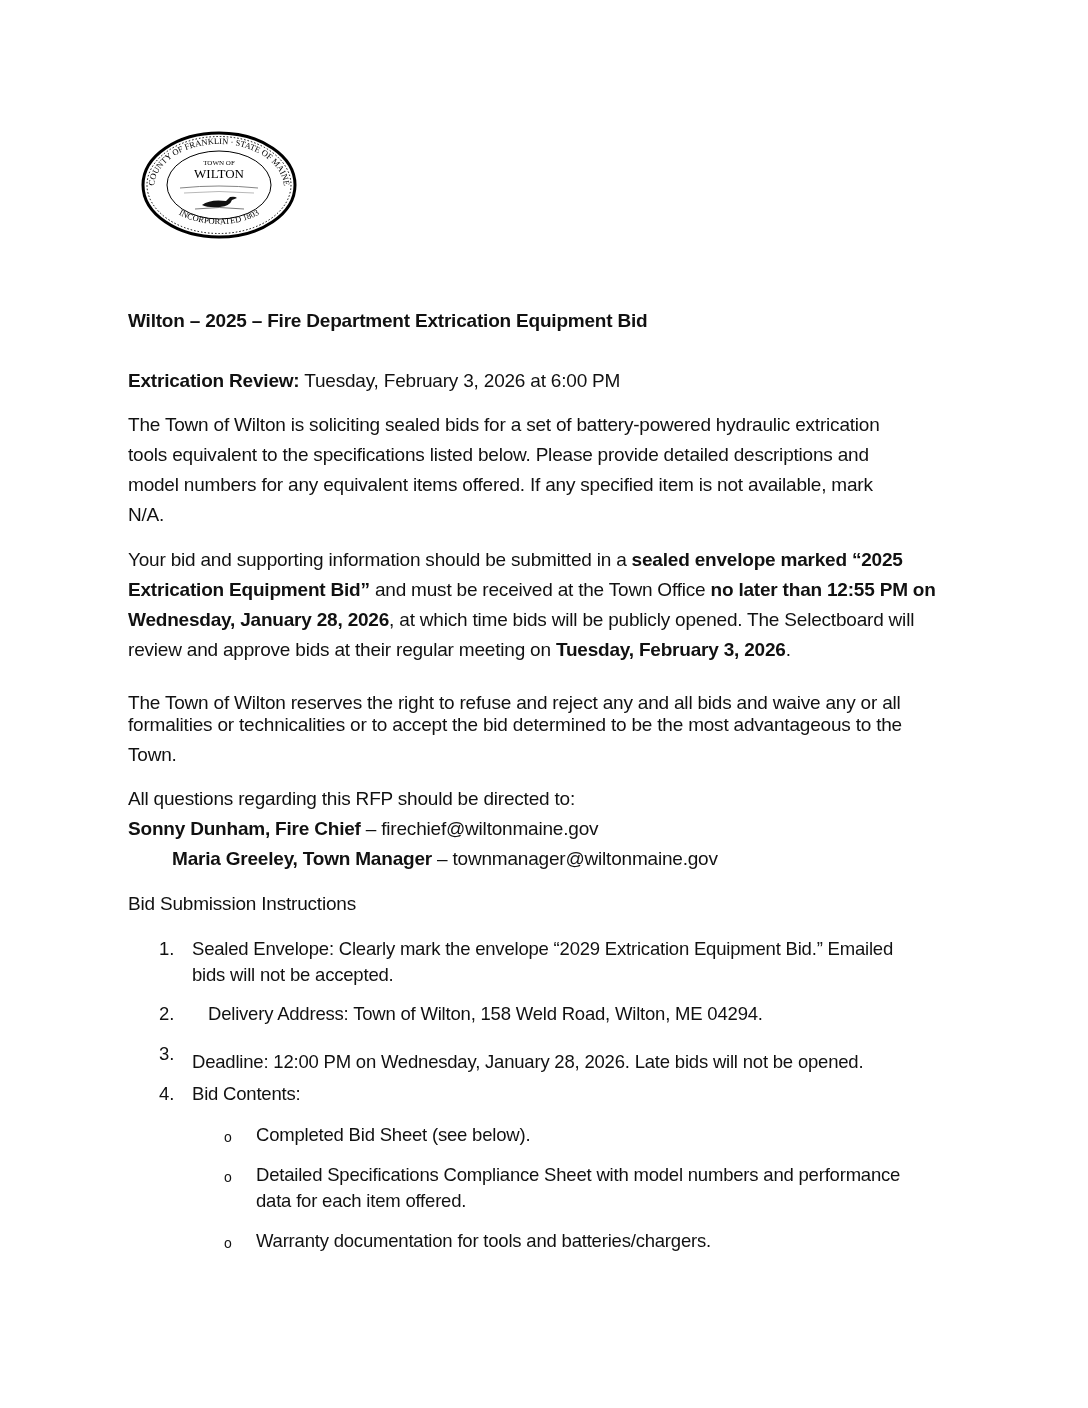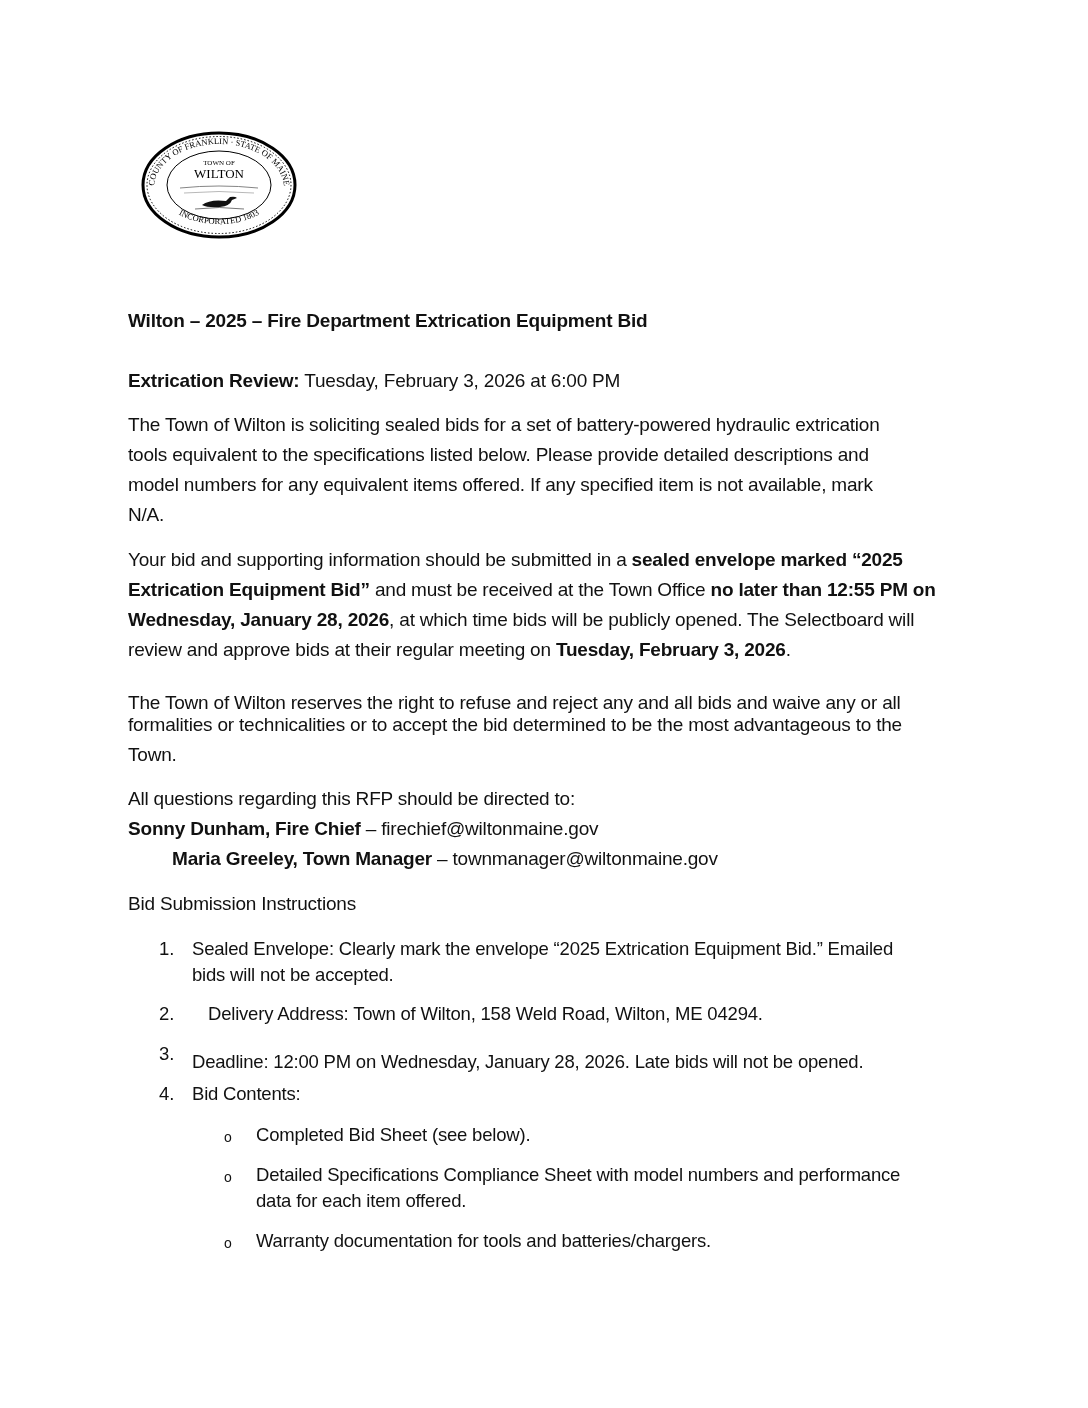--- a/index.html
+++ b/index.html
@@ -60,21 +60,21 @@
   <div class="line" style="top:740px;">Town.</div>
 
   <div class="line" style="top:784px;">All questions regarding this RFP should be directed to:</div>
   <div class="line" style="top:814px;"><b>Sonny Dunham, Fire Chief</b><span> – </span><span>firechief@wiltonmaine.gov</span></div>
   <div class="line" style="top:844px;margin-left:44px;"><b>Maria Greeley, Town Manager</b><span> – </span><span>townmanager@wiltonmaine.gov</span></div>
 
   <div class="line" style="top:889px;">Bid Submission Instructions</div>
 
   <div>
     <div class="num" style="top:936px;">1.</div>
-    <div class="li" style="left:192px; top:936px;">Sealed Envelope: Clearly mark the envelope “2025 Extrication Equipment Bid.” Emailed</div>
+    <div class="li" style="left:192px; top:936px;">Sealed Envelope: Clearly mark the envelope “2029 Extrication Equipment Bid.” Emailed</div>
     <div class="li" style="left:192px; top:962px;">bids will not be accepted.</div>
 
     <div class="num" style="top:1001px;">2.</div>
     <div class="li" style="left:192px; top:1001px;margin-left:16px;">Delivery Address: Town of Wilton, 158 Weld Road, Wilton, ME 04294.</div>
 
     <div class="num" style="top:1041px;">3.</div>
     <div class="li" style="left:192px; top:1041px;margin-top:8px;">Deadline: 12:00 PM on Wednesday, January 28, 2026. Late bids will not be opened.</div>
 
     <div class="num" style="top:1081px;">4.</div>
     <div class="li" style="left:192px; top:1081px;">Bid Contents:</div>

